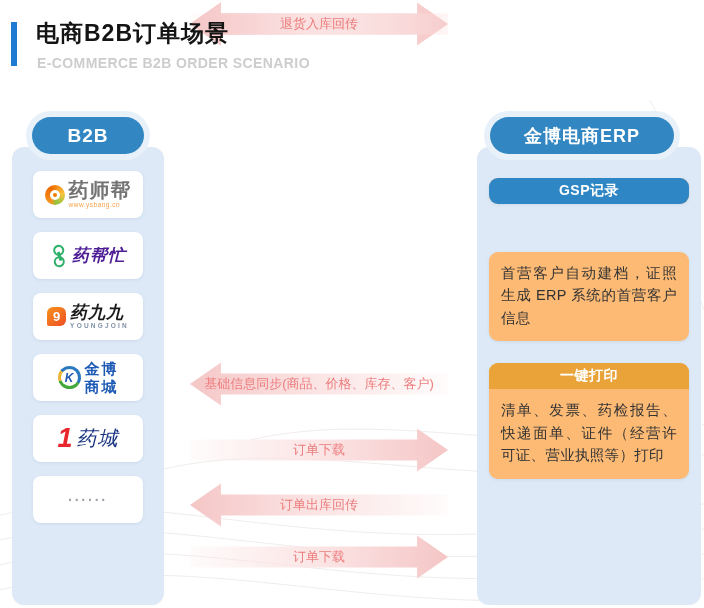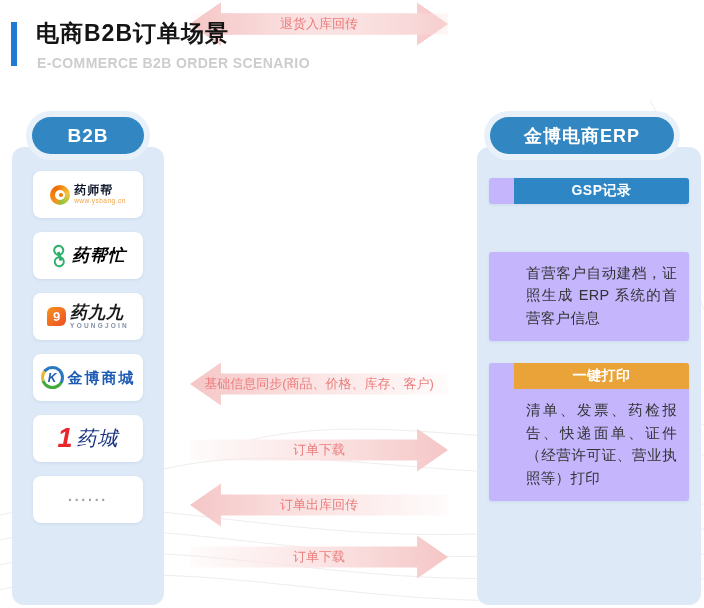--- a/index.html
+++ b/index.html
@@ -37,42 +37,42 @@
     width:110px; height:47px; background:#ffffff; border-radius:8px;
     box-shadow:0 1px 3px rgba(120,150,190,.18);
     display:flex; align-items:center; justify-content:center; gap:4px;
   }
   
   .ysb-icon { position:relative; width:20px; height:20px; border-radius:50%; flex:0 0 auto;
     background:conic-gradient(from 210deg,#f7941d,#ef6a00 120deg,#f9c23c 230deg,#8dc63f 320deg,#f7941d); }
   .ysb-icon::after { content:""; position:absolute; left:5px; top:5px; width:10px; height:10px; border-radius:50%; background:#ffffff; }
   .ysb-icon::before { content:""; position:absolute; left:8.5px; top:8.5px; width:4px; height:4px; border-radius:50%; background:#ef7c00; z-index:1; }
   .ysb-text { display:flex; flex-direction:column; line-height:1; }
-  .ysb-name { color:#0f172a; font-weight:bold; font-size:12px; letter-spacing:1px; }
+  .ysb-name { color:#737373; font-weight:bold; font-size:20px; letter-spacing:1px; }
   .ysb-url { color:#f5a24b; font-size:6.5px; margin-top:2px; letter-spacing:.5px; }
   
   .ybm-icon { position:relative; width:18px; height:18px; flex:0 0 auto; transform:rotate(-18deg);
     background:linear-gradient(#2eb06a,#2eb06a) center/3px 9px no-repeat; }
   .ybm-icon::before, .ybm-icon::after { content:""; position:absolute; width:7px; height:7px; border:2.5px solid #2eb06a; border-radius:50%; }
   .ybm-icon::before { left:5px; top:-2px; }
   .ybm-icon::after  { left:2px; bottom:-2px; }
-  .ybm-name { color:#000000; font-weight:bold; font-style:italic; font-size:17px; letter-spacing:1px; }
+  .ybm-name { color:#4c1d95; font-weight:bold; font-style:italic; font-size:17px; letter-spacing:1px; }
   
   .yjj-icon { width:19px; height:19px; border-radius:6px 6px 6px 2px; background:linear-gradient(140deg,#f7931e,#ee4d23);
     color:#fff; font-weight:bold; font-size:13px; display:flex; align-items:center; justify-content:center; flex:0 0 auto; }
   .yjj-text { display:flex; flex-direction:column; line-height:1; align-items:flex-start; }
   .yjj-name { color:#1a1a1a; font-weight:bold; font-size:17px; letter-spacing:1px;font-style:italic; }
   .yjj-sub { color:#7f91a8; font-size:6.5px; font-weight:bold; letter-spacing:2.2px; margin-top:2px; }
   
   .jb-icon { width:23px; height:23px; border-radius:50%; flex:0 0 auto;
     background:conic-gradient(from -50deg,#2a79c0 0 170deg,#43a93c 170deg 300deg,#e9b63a 300deg 360deg);
     display:flex; align-items:center; justify-content:center; }
   .jb-k { width:17px; height:17px; border-radius:50%; background:#ffffff; color:#1e5bb5; font-weight:bold; font-style:italic; font-size:12px;
     display:flex; align-items:center; justify-content:center; }
-  .jb-text { display:flex; flex-direction:row; line-height:1.15; }
+  .jb-text { display:flex; flex-direction:column; line-height:1.15; }
   .jb-line { color:#1e5bb5; font-weight:bold; font-size:15px; letter-spacing:2px; }
   
   .yc-num { color:#e8262c; font-weight:bold; font-style:italic; font-size:27px; line-height:1; }
   .yc-text { color:#17327f; font-weight:normal; font-style:italic; font-size:20px; letter-spacing:1px; }
   
   .dots { color:#9aa0a6; font-weight:bold; font-size:14px; letter-spacing:2px; }
 
   
   .arrow {
     position:absolute; left:190px; width:258px; height:48px; z-index:1;
@@ -91,21 +91,21 @@
   .arrow:nth-of-type(2) { top:214px; }
   .arrow:nth-of-type(3) { top:267px; }
   .arrow:nth-of-type(4) { top:319px; }
   .arrow:nth-of-type(5) { top:360px; }
   .arrow:nth-of-type(6) { top:426px; }
   .arrow:nth-of-type(7) { top:481px; }
   .arrow:nth-of-type(8) { top:533px; }
 
   
   .feature-list { position:absolute; left:477px; top:147px; width:224px; padding:31px 12px 0; z-index:2; }
-  .fcard { background:#c4b5fd; border-radius:3px; overflow:hidden; box-shadow:0 1px 3px rgba(120,150,190,.18);padding-left:25px; }
+  .fcard { background:#fdba74; border-radius:9px; overflow:hidden; box-shadow:0 1px 3px rgba(120,150,190,.18); }
   .fcard + .fcard { margin-top:0; }
   .fcard-gsp   { margin-bottom:48px; }
   .fcard-first { margin-bottom:22px; }
   .fcard-head { height:26px; display:flex; align-items:center; justify-content:center; color:#ffffff; font-weight:bold; font-size:14px; letter-spacing:.5px; }
   .head-blue   { background:#2e86c4; }
   .head-green  { background:#67bd54; font-size:12.5px; }
   .head-orange { background:#e9a338; }
   .fcard-body { padding:10px 12px 12px; font-size:14.5px; line-height:1.55; color:#333333; text-align:justify; letter-spacing:.3px; }
 </style>
 </head>

